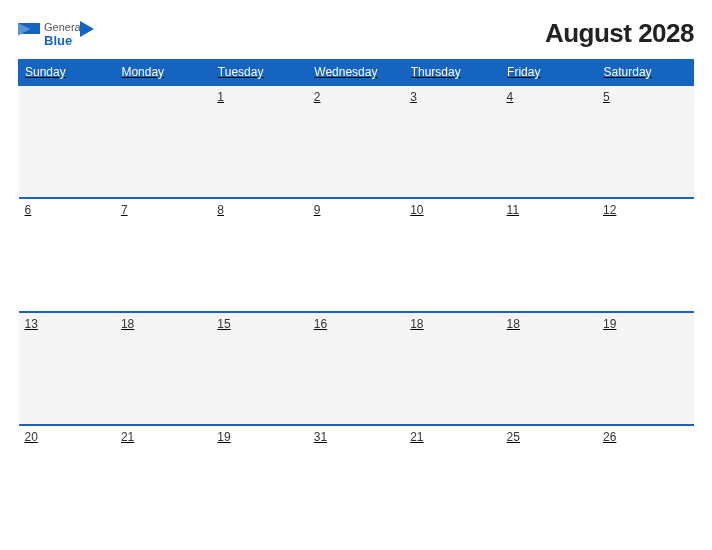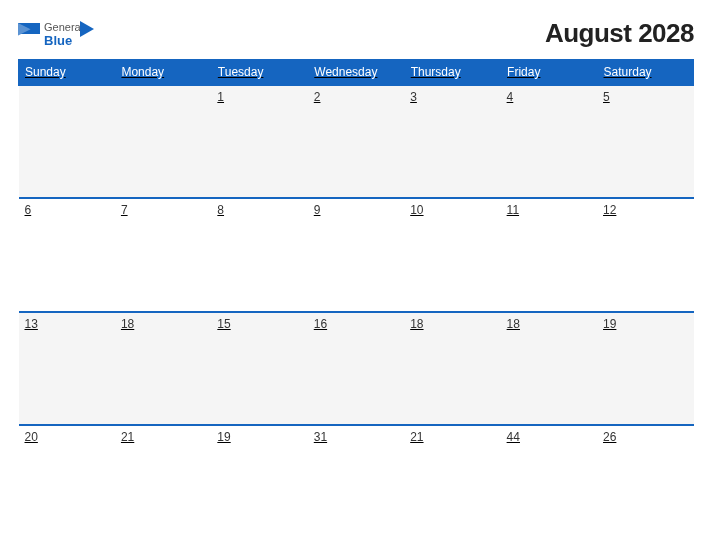--- a/index.html
+++ b/index.html
@@ -150,18 +150,18 @@
         <td><span class="day-num">18</span></td>
         <td><span class="day-num">18</span></td>
         <td><span class="day-num">19</span></td>
       </tr>
       <tr>
         <td><span class="day-num">20</span></td>
         <td><span class="day-num">21</span></td>
         <td><span class="day-num">19</span></td>
         <td><span class="day-num">31</span></td>
         <td><span class="day-num">21</span></td>
-        <td><span class="day-num">44</span></td>
+        <td><span class="day-num">25</span></td>
         <td><span class="day-num">26</span></td>
       </tr>
     </tbody>
   </table>
 </div>
 
 </body></html>

